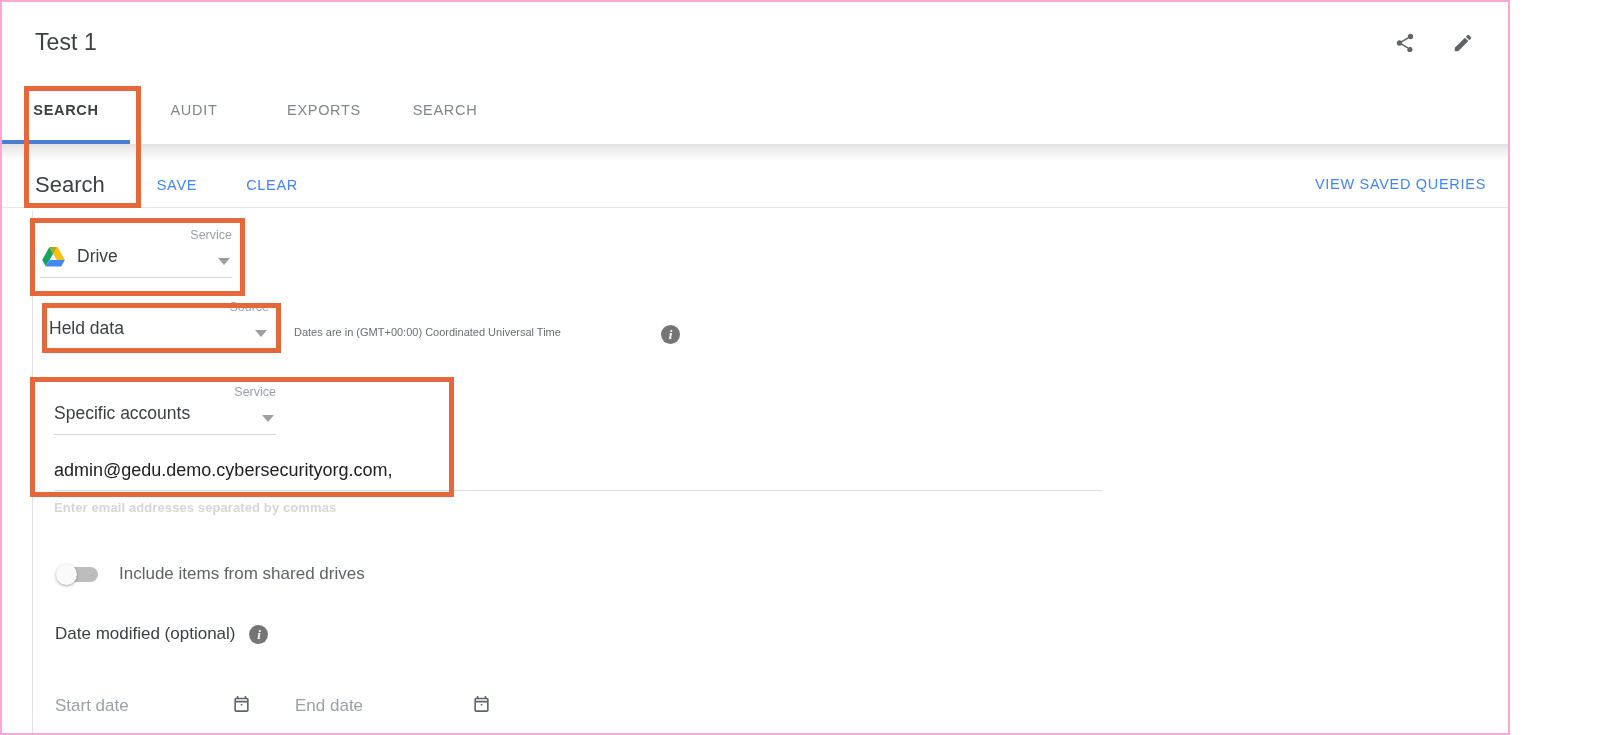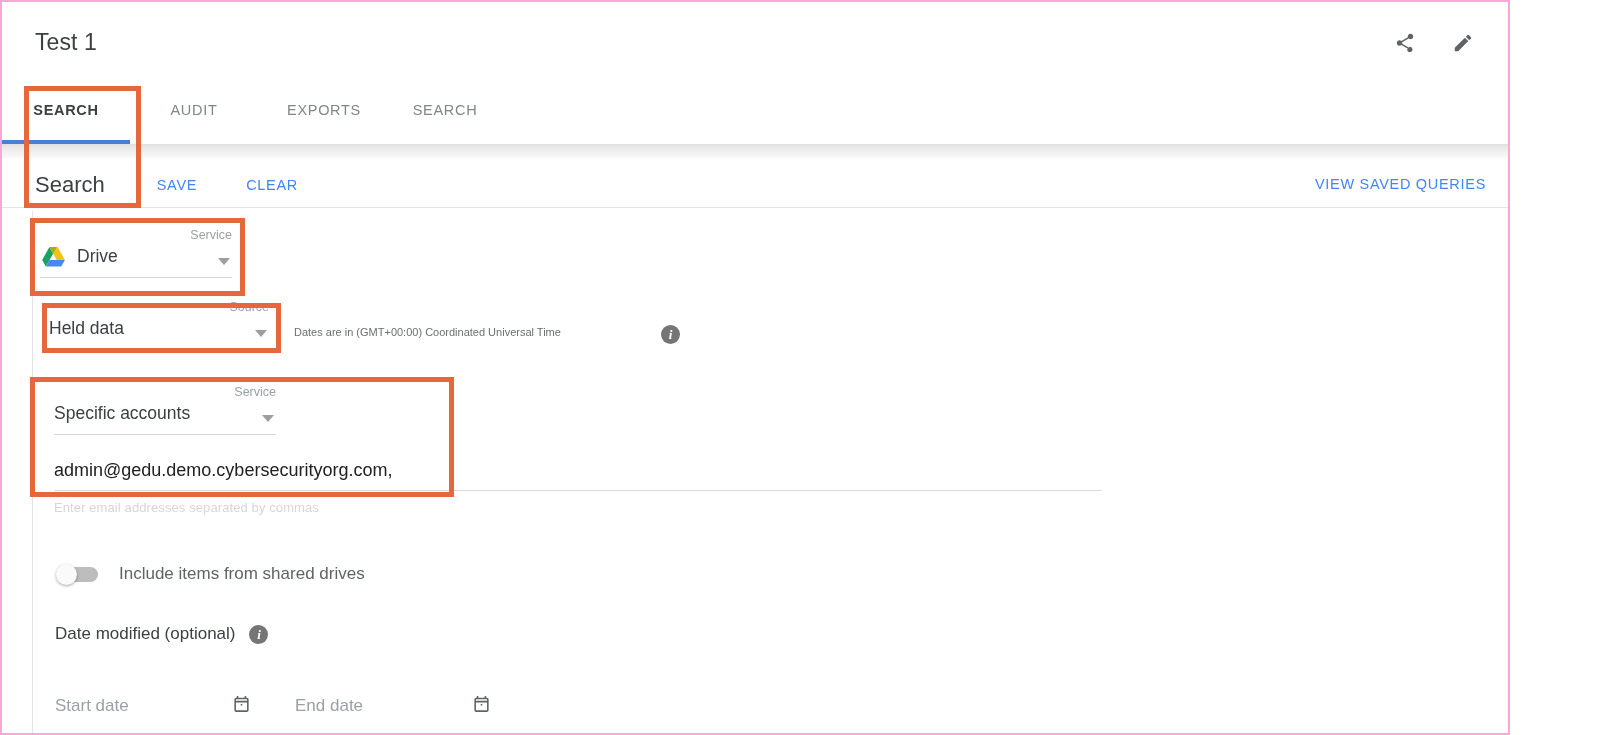--- a/index.html
+++ b/index.html
@@ -232,20 +232,21 @@
     font-size: 18px;
     color: #202124;
     padding: 0 0 9px 0;
     background: transparent;
   }
   .email-helper {
     margin-top: 9px;
     font-size: 13px;
     color: #d6d6d6;
     letter-spacing: 0.1px;
+    font-weight: bold;
   }
 
   
   .toggle-row {
     position: absolute;
     left: 54px;
     top: 562px;
     display: flex;
     align-items: center;
   }

